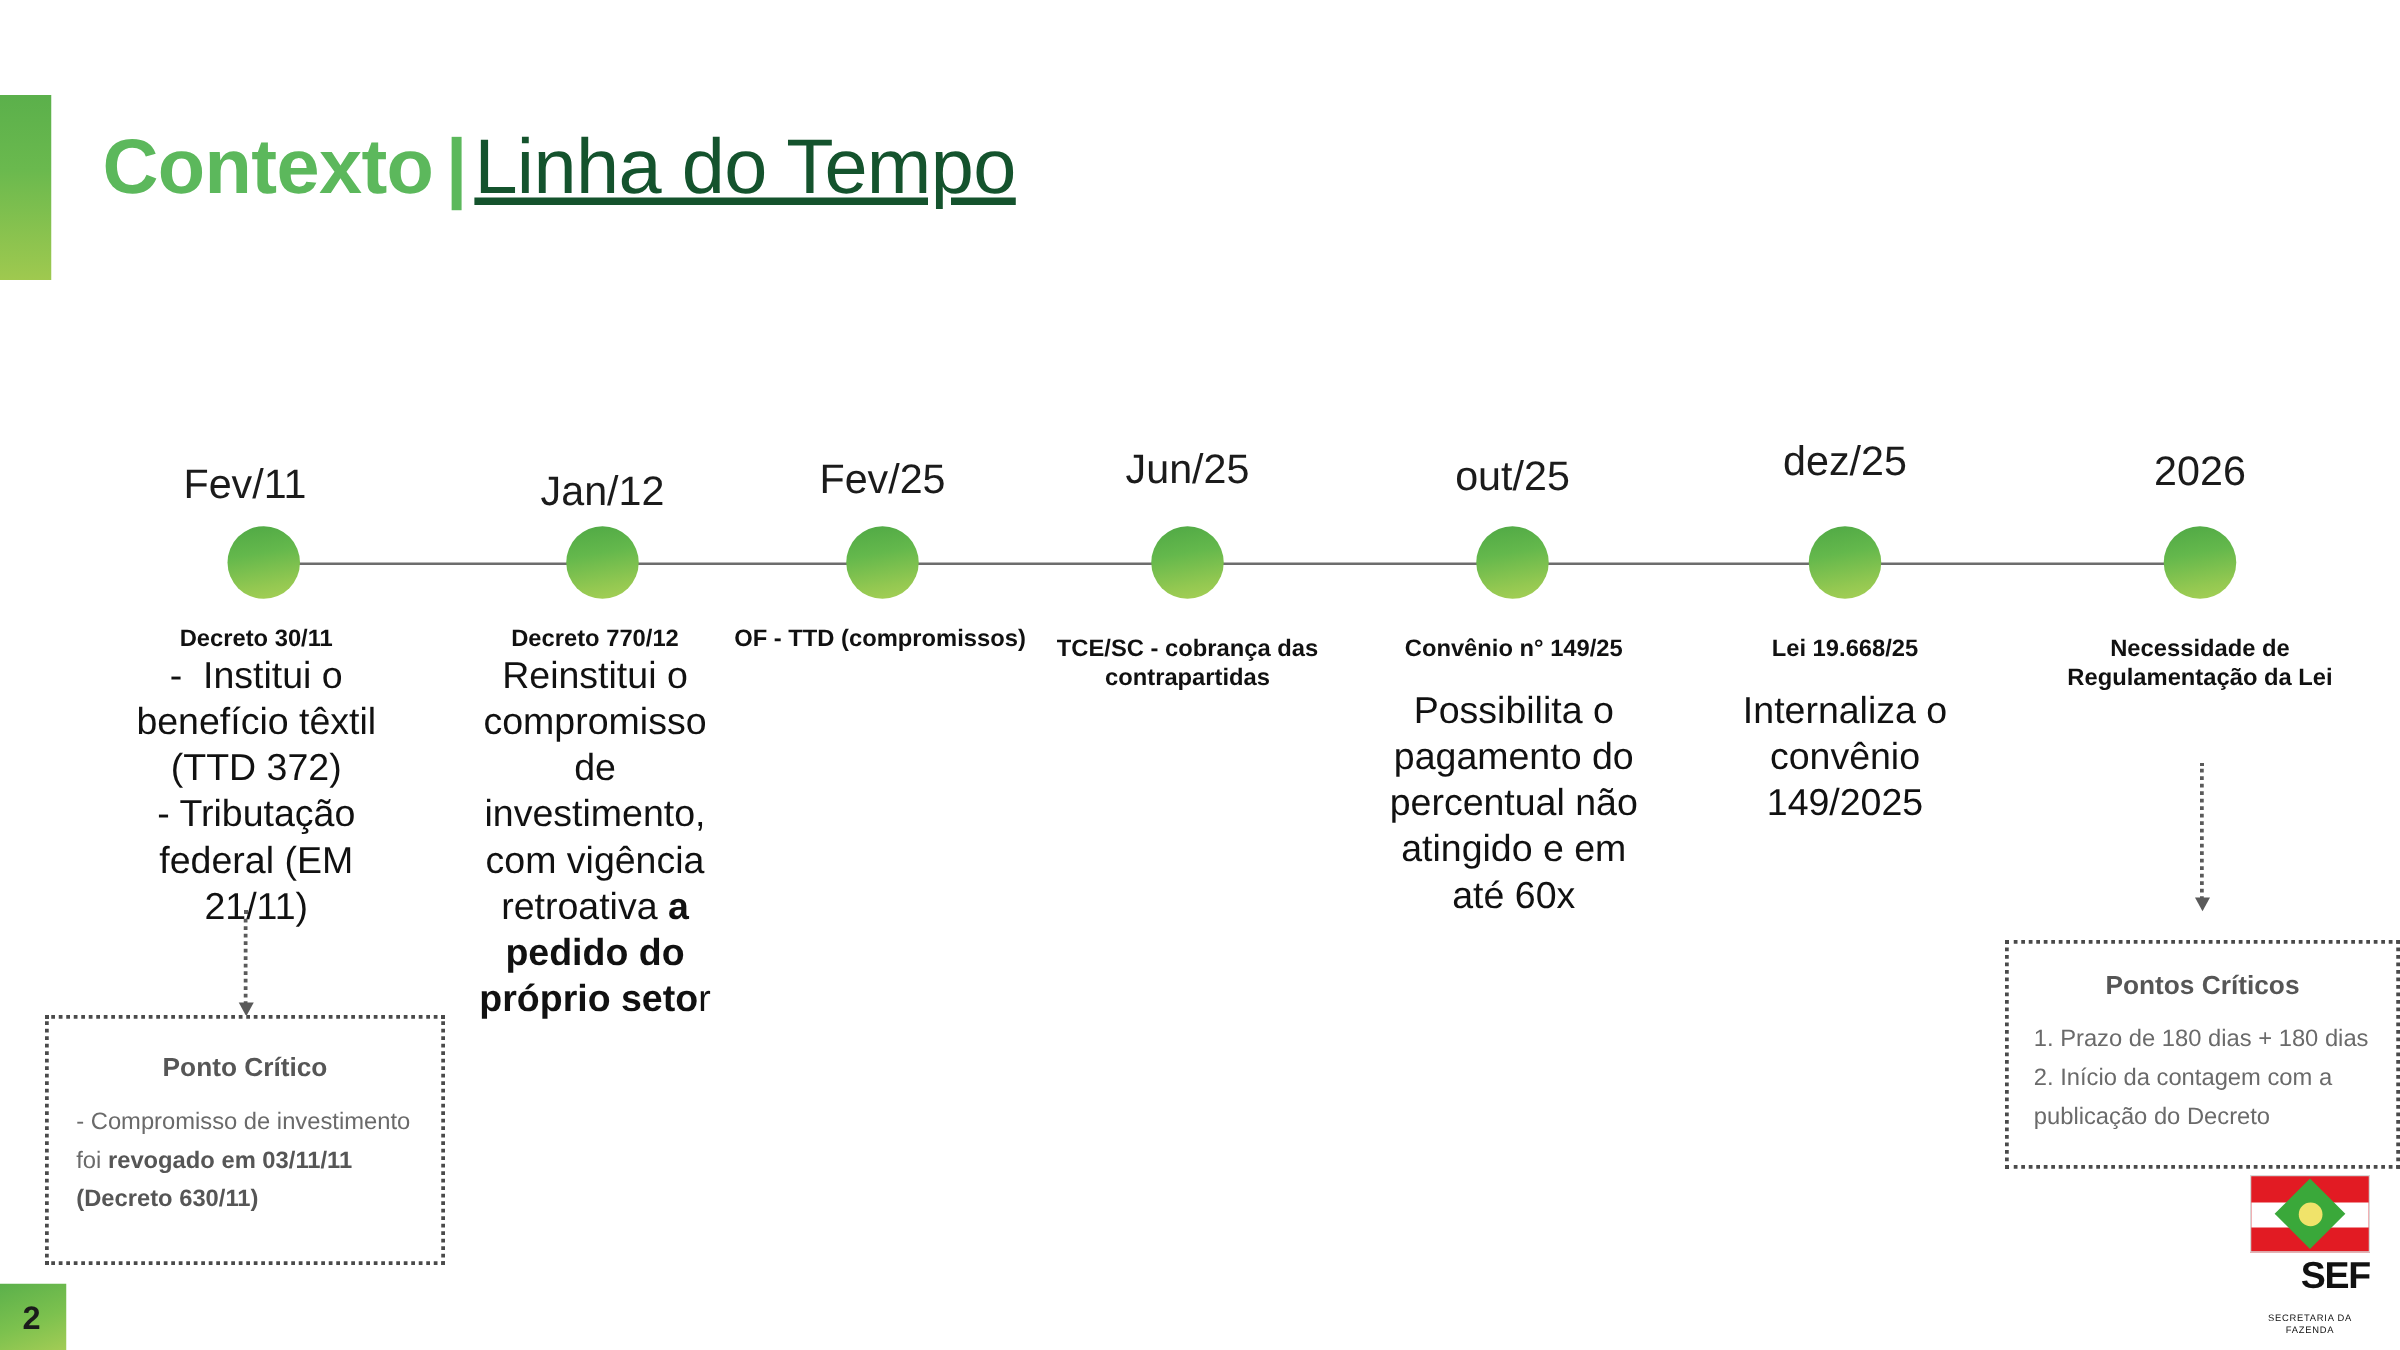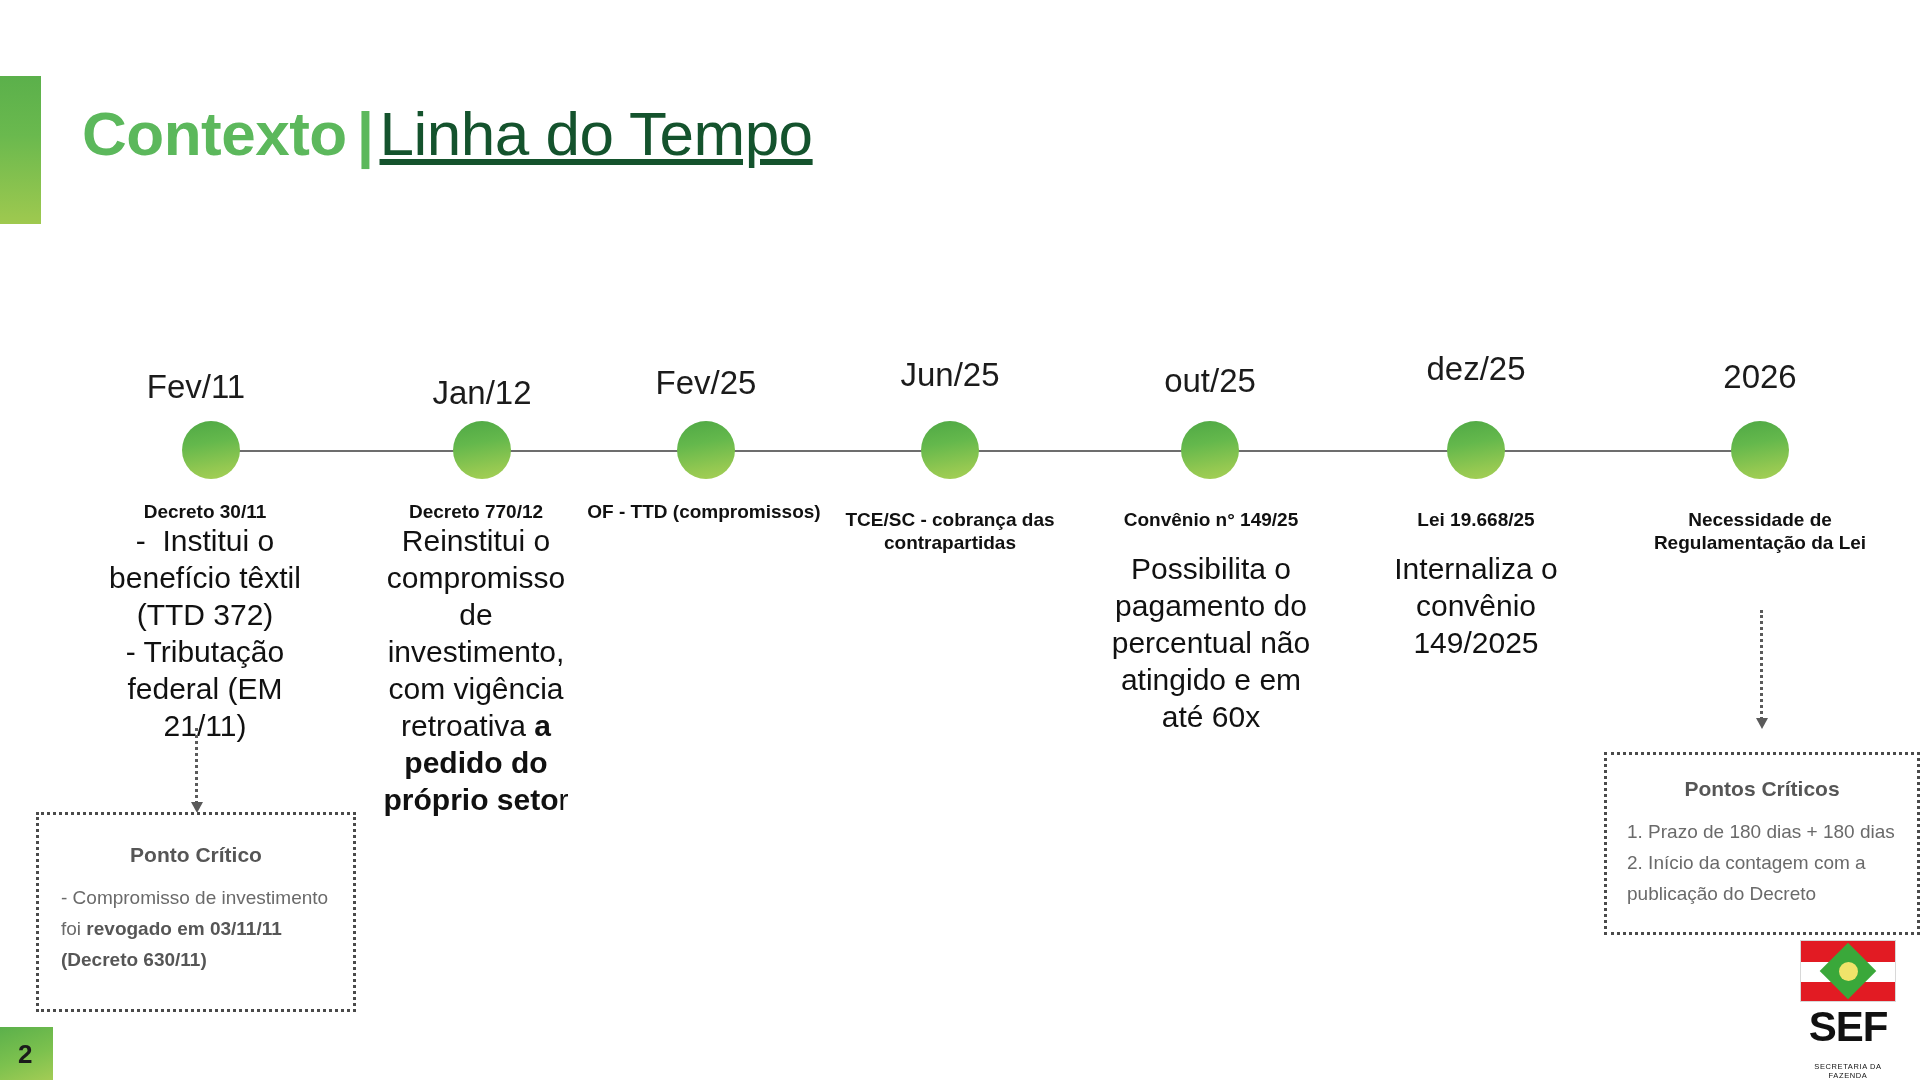--- a/index.html
+++ b/index.html
@@ -190,25 +190,25 @@
     position: absolute;
     left: 50%;
     top: 50%;
     width: 19px;
     height: 19px;
     margin: -9px 0 0 -9px;
     background: #f0e36a;
     border-radius: 50%;
   }
   .logo .sef-word {
-    font-size: 42px;
+    font-size: 30px;
     font-weight: 700;
     letter-spacing: -1px;
     color: #111111;
-    text-align: center;
+    text-align: right;
     line-height: 1;
     margin-top: 4px;
   }
   .logo .sef-sub {
     font-size: 7.5px;
     letter-spacing: 0.6px;
     color: #111111;
     text-align: center;
     margin-top: 14px;
   }

